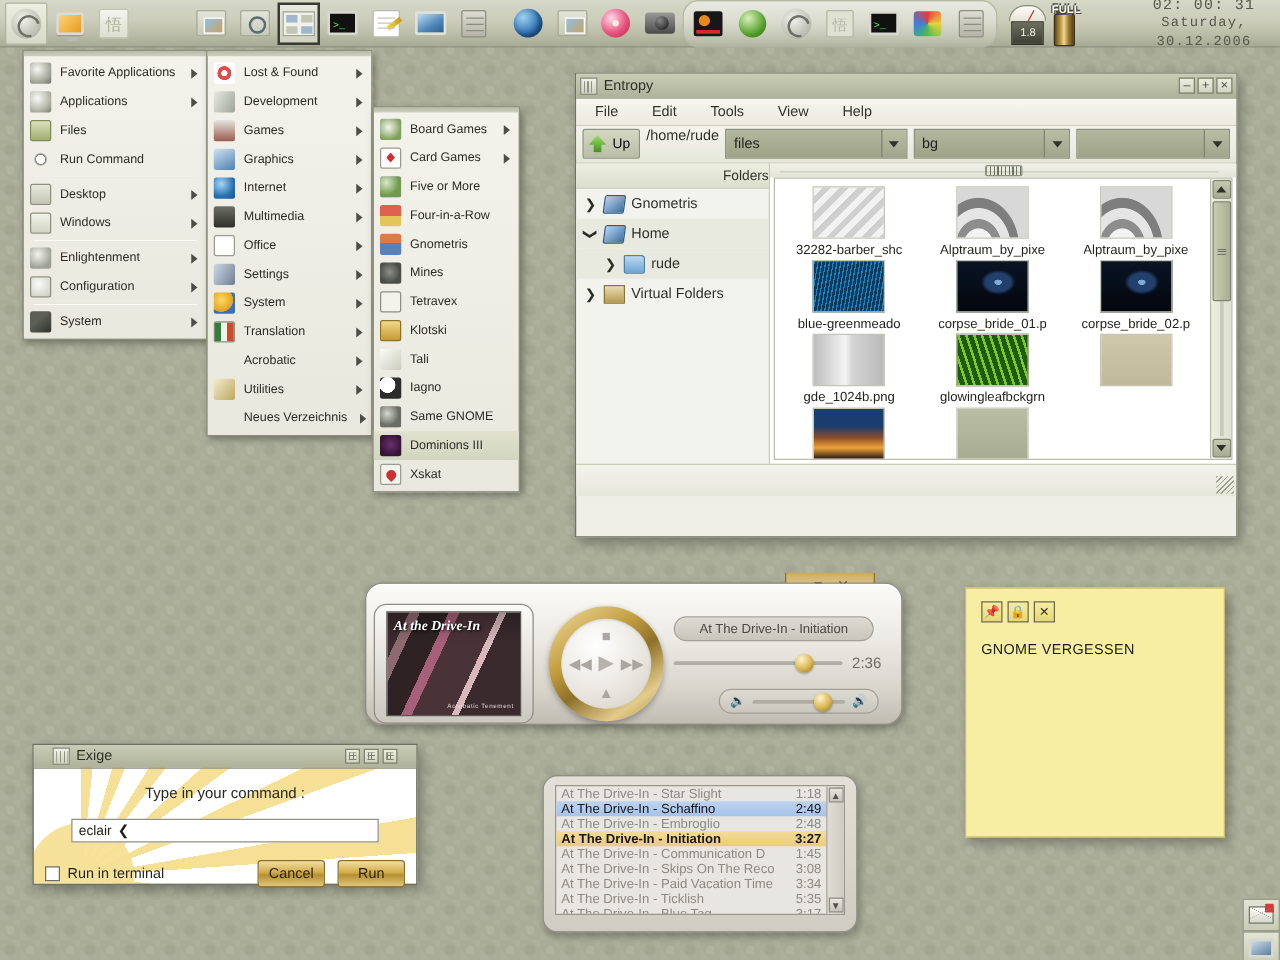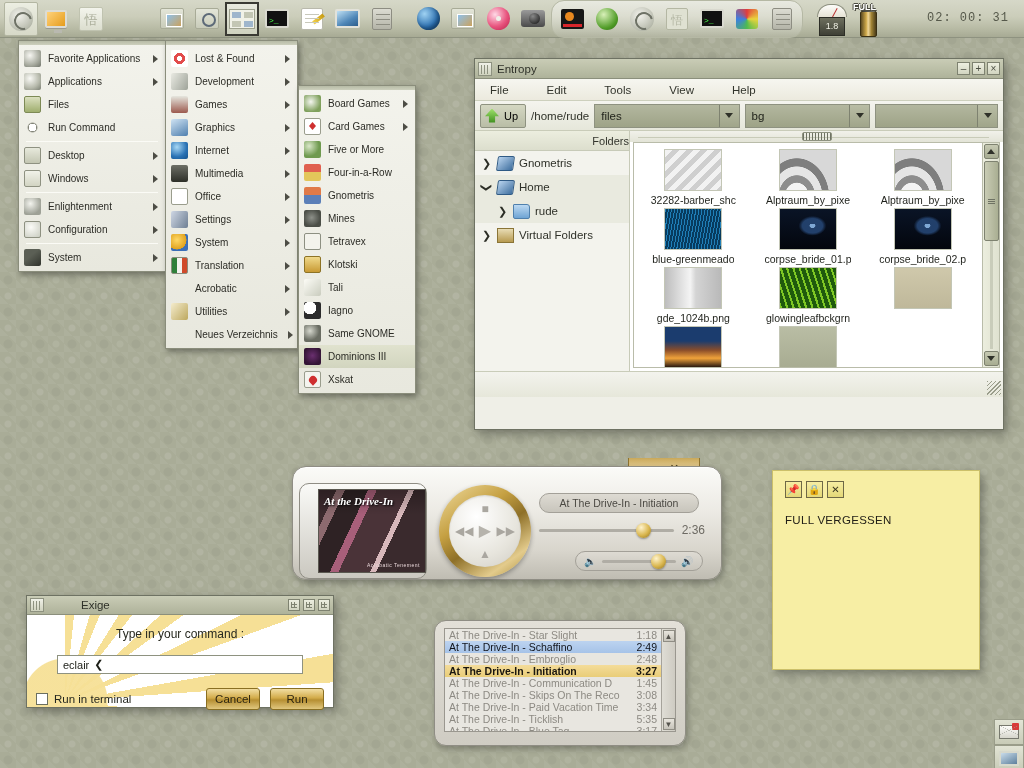--- a/index.html
+++ b/index.html
@@ -169,41 +169,41 @@
   .g-same{background:radial-gradient(circle at 35% 35%,#d5d7cd,#6a6d63 60%),radial-gradient(circle at 70% 70%,#f0a0a0,#b53b3b 60%);border-radius:3px;}
   .g-dom{background:radial-gradient(circle at 50% 45%,#6a2f6f,#341536 70%);border-radius:3px;}
   .g-xskat{background:#f4f4ee;border:1px solid #9a9d8d;position:relative;}
   .g-xskat:after{content:"";position:absolute;left:4px;top:4px;width:8px;height:8px;background:#cf2f2f;border-radius:50% 50% 0 50%;transform:rotate(45deg);}
   .g-heart{background:transparent;}
   .g-neues{background:transparent;}
   .g-vf{background:linear-gradient(to bottom,#e8dcb4,#b79a50);border:1px solid #8a7436;}
 
   
   .win{ position:absolute; background:#efefe7; border:1px solid #6e7263;
-        box-shadow:3px 4px 9px rgba(0,0,0,.32);margin-left:14px; }
+        box-shadow:3px 4px 9px rgba(0,0,0,.32); }
   .titlebar{ height:20px; display:flex; align-items:center; padding:0 3px;
      background:linear-gradient(to bottom,#c9ccb6 0%,#bcc0a8 50%,#aeb29a 100%);
      border-bottom:1px solid #8b8f7c; }
   .tb-icon{ width:14px;height:14px;background:linear-gradient(to bottom,#f0f1e8,#cfd2be);
      border:1px solid #8e9280; margin-right:5px; position:relative;}
   .tb-icon:after{content:"";position:absolute;left:2px;top:2px;width:9px;height:9px;
      background:repeating-linear-gradient(90deg,#8e9280 0 1px,transparent 1px 3px);}
   .tb-title{ flex:1 1 auto; font-size:11.5px; color:#2f3129; }
   .tb-ctrls{ display:flex; gap:2px; }
   .tb-c{ width:13px;height:13px; background:linear-gradient(to bottom,#e9ead f,#d2d5c1);
      background:linear-gradient(to bottom,#eceedf,#d2d5c1);
      border:1px solid #7e8270; display:flex;align-items:center;justify-content:center;
      font-size:10px; color:#4b4e42; line-height:1;}
 
   
   #entropy{ left:460px; top:58px; width:530px; height:372px; }
-  .menubar{ display:flex; height:22px; align-items:center; gap:16px;
+  .menubar{ display:flex; height:22px; align-items:center; gap:5px;
      background:linear-gradient(to bottom,#f6f6f0,#eceade); border-bottom:1px solid #cdd0bd; padding:0 4px;text-align:right;}
   .menubar div{ padding:0 11px; font-size:11.5px; color:#32342c; line-height:22px; }
-  .toolbar{ display:flex; align-items:center; gap:5px; height:30px; padding:2px 5px;
+  .toolbar{ display:flex; align-items:flex-start; gap:5px; height:30px; padding:2px 5px;
      background:linear-gradient(to bottom,#f4f4ee,#e6e7da); border-bottom:1px solid #c9ccb9;}
   .upbtn{ display:flex;align-items:center;gap:5px; height:24px;padding:0 7px 0 4px;
      background:linear-gradient(to bottom,#d4d7c2,#b9bda6); border:1px solid #8e9280;border-radius:2px;}
   .up-arrow{ width:14px;height:14px; background:linear-gradient(to bottom,#9ee06a,#3f8f1f);
      clip-path:polygon(50% 0,100% 55%,72% 55%,72% 100%,28% 100%,28% 55%,0 55%);}
   .pathlabel{ font-size:11.5px;color:#2f3129; }
   .combo{ height:24px; border:1px solid #8e9280; background:linear-gradient(to bottom,#b3b79f,#9ea387);
      display:flex;align-items:center; position:relative; }
   .combo .cv{ flex:1 1 auto;padding-left:6px;font-size:11.5px;color:#22241c;}
   .combo .cb{ width:20px;height:100%;border-left:1px solid #7e8270;
@@ -260,21 +260,21 @@
      background:linear-gradient(to bottom,#c9a85a,#e2c98c 40%,#a8883c);
      border:1px solid #8e7330; border-top:none; border-radius:0 0 11px 11px;
      display:flex;align-items:center;justify-content:center;gap:10px;}
   .pl-deco span{font-size:11px;color:#3b2f10;}
   .pl-shell{ position:absolute;left:0;top:8px;width:430px;height:114px;
      background:linear-gradient(to bottom,#fbfbf8 0%,#eceae4 40%,#d8d5cc 75%,#bfbcb2 100%);
      border:1px solid #8f8d84; border-radius:14px;
      box-shadow:2px 3px 7px rgba(0,0,0,.3), inset 0 1px 0 #fff;}
   .pl-cover-frame{ position:absolute;left:6px;top:16px;width:128px;height:96px;
      background:linear-gradient(to bottom,#fafaf7,#cbc8c0); border:1px solid #8f8d84;border-radius:10px;
-     display:flex;align-items:center;justify-content:flex-end;}
+     display:flex;align-items:center;justify-content:center;}
   .pl-cover{ width:108px;height:84px;border:1px solid #5a5850;
      background:
        linear-gradient(to bottom, rgba(0,0,0,.25), rgba(0,0,0,0) 30%),
        linear-gradient(115deg,#3c2a2e 0 12%,#8d6a6f 12% 18%,#2e2224 18% 34%,#a85f7a 34% 40%,#4a3338 40% 62%,#d8b8bb 62% 66%,#3a2a2d 66% 100%);
      position:relative; overflow:hidden;}
   .pl-cover .ct{ position:absolute;left:5px;top:5px;font-style:italic;font-weight:bold;font-size:11px;
      color:#fff;text-shadow:1px 1px 2px #000; font-family:"Liberation Serif",serif;}
   .pl-cover .cb{ position:absolute;right:5px;bottom:4px;font-size:5px;color:#e8d6d8;letter-spacing:.5px;}
   .pl-knob{ position:absolute;left:146px;top:18px;width:92px;height:92px;border-radius:50%;
      background:linear-gradient(145deg,#f0dca0,#c5a042 35%,#8e7028 55%,#e3cb8c 80%,#a98b36);
@@ -338,22 +338,22 @@
      filter:blur(2.2px); margin-left:4px;}
   .st-cursor{ display:inline-block;width:1px;height:12px;background:#232018;vertical-align:-2px;}
 
   
   #exige{ position:absolute;left:26px;top:595px;width:308px;height:113px;
      border:1px solid #6e7263; box-shadow:3px 4px 9px rgba(0,0,0,.32);
      background:
        radial-gradient(circle at 38px 105px, rgba(246,224,150,.95) 0 42px, rgba(246,224,150,0) 43px),
        conic-gradient(from 0deg at 38px 105px, #f6e096 0 6deg, #ffffff 6deg 16deg, #f6e096 16deg 22deg, #ffffff 22deg 32deg, #f6e096 32deg 38deg, #ffffff 38deg 48deg, #f6e096 48deg 54deg, #ffffff 54deg 64deg, #f6e096 64deg 70deg, #ffffff 70deg 80deg, #f6e096 80deg 86deg, #ffffff 86deg 96deg, #f6e096 96deg 102deg, #ffffff 102deg 360deg);
   }
-  .ex-tb{ height:19px; display:flex;align-items:center;padding:0 3px;
-     background:linear-gradient(to bottom,#c9ccb6,#aeb29a); border-bottom:1px solid #8b8f7c;gap:32px;}
+  .ex-tb{ height:19px; display:flex;align-items:center;padding:0 15px;
+     background:linear-gradient(to bottom,#c9ccb6,#aeb29a); border-bottom:1px solid #8b8f7c;}
   .ex-ctrls{ display:flex;gap:3px; }
   .ex-c{ width:12px;height:12px;background:linear-gradient(to bottom,#eceedf,#d2d5c1);
      border:1px solid #7e8270; position:relative;}
   .ex-c:after{content:"";position:absolute;left:2px;top:2px;right:2px;bottom:2px;
      background:repeating-linear-gradient(0deg,#7e8270 0 1px,transparent 1px 3px),
                 repeating-linear-gradient(90deg,#7e8270 0 1px,transparent 1px 3px);}
   .ex-prompt{ text-align:center;font-size:12px;color:#26281f;padding-top:12px;}
   .ex-input{ margin:14px auto 0; width:246px;height:19px; background:#fff;border:1px solid #8e9280;
      display:flex;align-items:center;padding:0 5px;gap:5px;}
   .ex-input span{ font-size:11px;color:#1d1f18; }
@@ -463,20 +463,21 @@
     </div>
   </div>
 
   <div class="tb-batt">
     <div class="batt-body"></div>
     <div class="batt-label">FULL</div>
   </div>
 
   <div class="tb-clock">
     <div class="t">02: 00: 31</div>
+    <div class="d">Saturday,  30.12.2006</div>
   </div>
 </div>
 
 <div class="menu" style="left:18px;top:40px;width:148px;">
   <div class="menu-top"></div>
   <div class="mi">
     <div class="mico g-cd"></div>
     <div class="mlabel">Favorite Applications</div>
     <div class="arrow"></div>
   </div>
@@ -897,21 +898,21 @@
     </div>
   </div>
 </div>
 
 <div id="sticky">
   <div class="st-btns">
     <div class="st-b">📌</div>
     <div class="st-b">🔒</div>
     <div class="st-b">✕</div>
   </div>
-  <div class="st-h">FULL VERGESSEN</div>
+  <div class="st-h">GNOME VERGESSEN</div>
 </div>
 
 <div id="exige">
   <div class="ex-tb">
     <div class="tb-icon"></div>
     <div class="tb-title">Exige</div>
     <div class="ex-ctrls">
       <div class="ex-c"></div>
       <div class="ex-c"></div>
       <div class="ex-c"></div>

